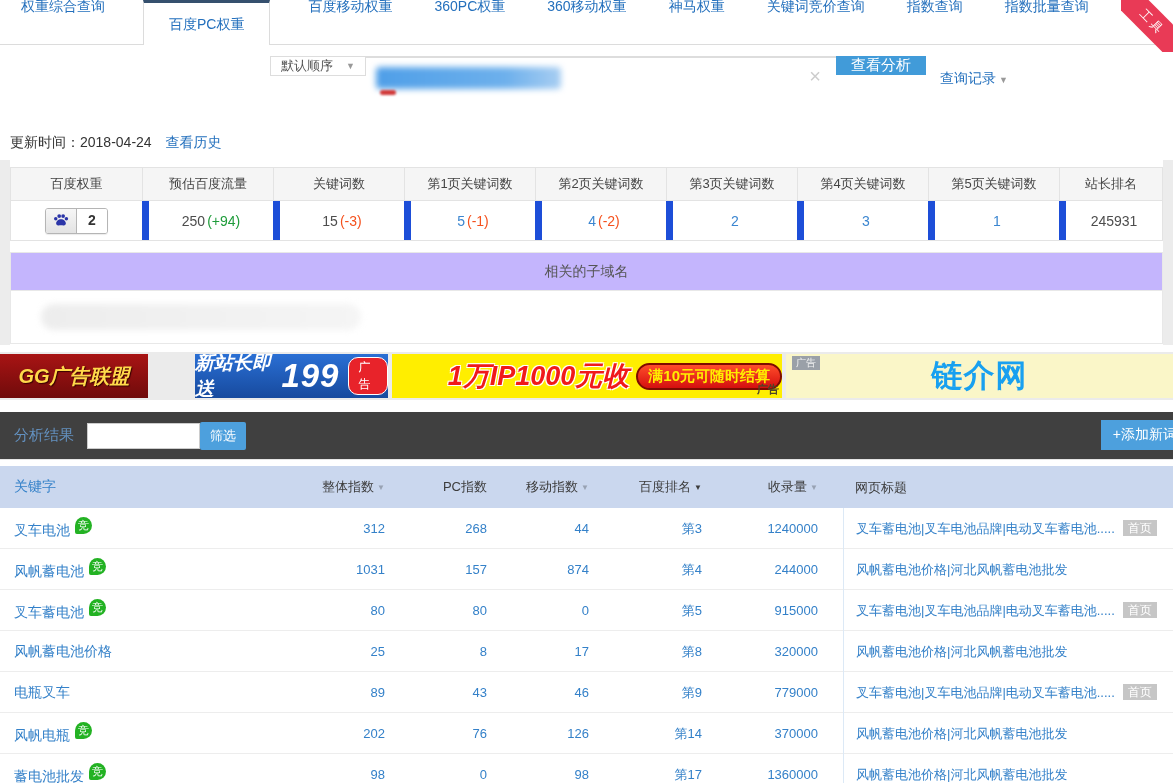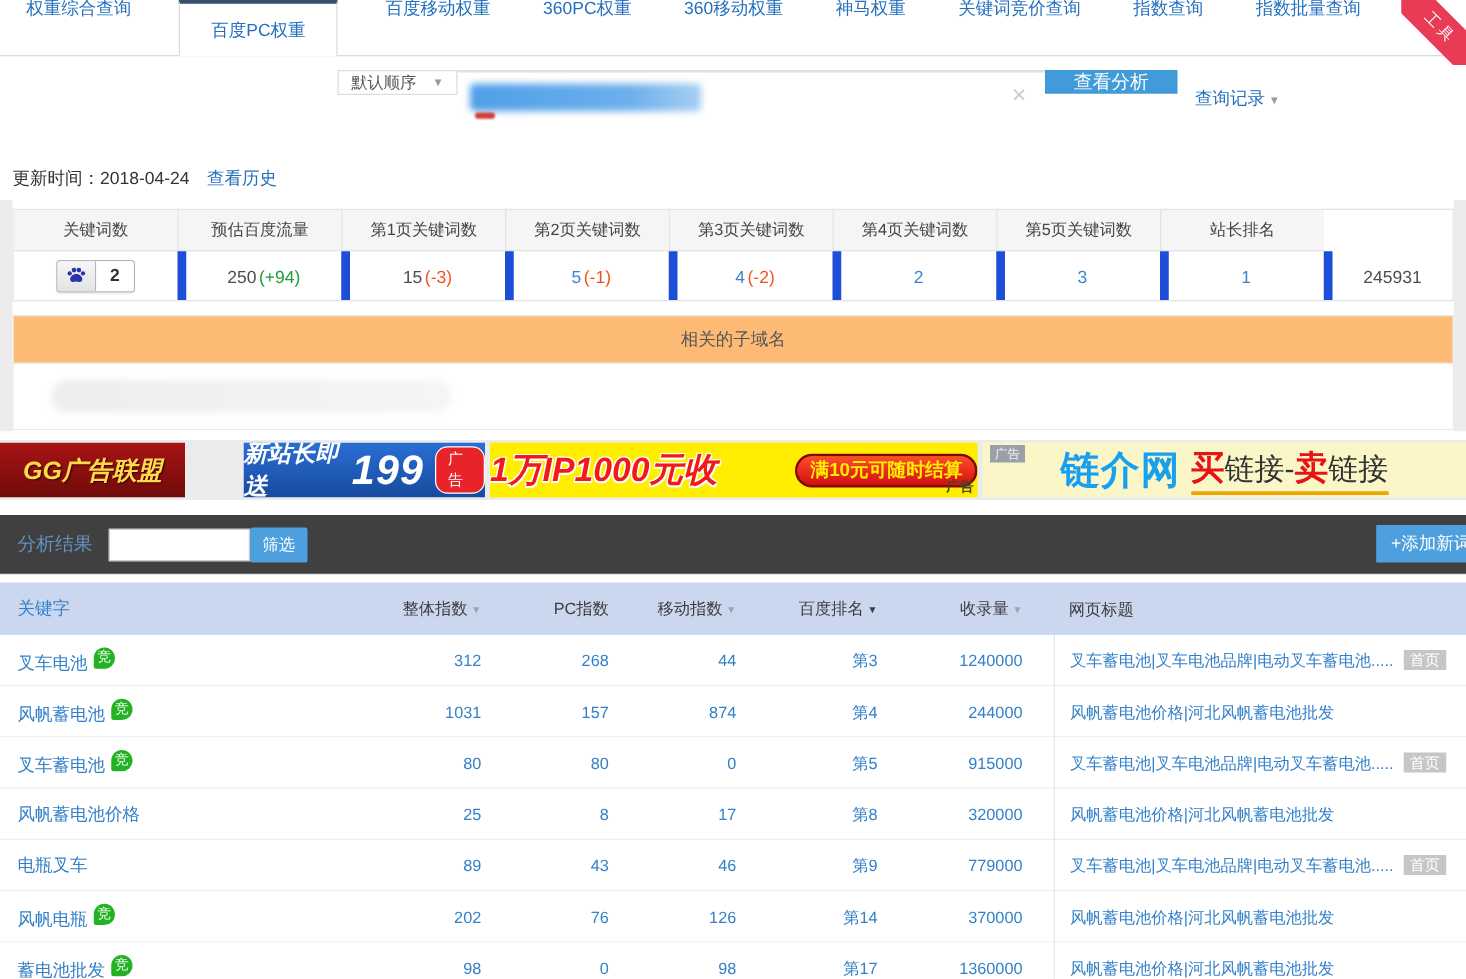--- a/index.html
+++ b/index.html
@@ -42,21 +42,21 @@
     position:absolute; left:10px; top:10px; width:185px; height:22px;
     background:linear-gradient(90deg,#4f9fe8 0%,#6db0ec 70%,#a8cef2 100%);
     border-radius:4px; filter:blur(3px);
   }
   .red-squiggle {
     position:absolute; left:14px; top:33px; width:16px; height:5px;
     background:#d23b3b; border-radius:3px; filter:blur(1px);
   }
   .clear-x { position:absolute; right:14px; top:8px; color:#ccc; font-size:20px; cursor:pointer; }
   .analyze-btn {
-    width:106px; background:#419bd9; color:#fff; border:none; font-size:15px;
+    width:90px; background:#419bd9; color:#fff; border:none; font-size:15px;
     font-family:inherit; cursor:pointer;
   }
   .history-link { margin-left:14px; line-height:44px; color:#2470bd; font-size:14px; cursor:pointer; white-space:nowrap; }
   .history-link .sel-arrow { margin-left:3px; }
   
   .update-row { position:absolute; top:134px; left:10px; font-size:14px; color:#333; }
   .update-row .link { color:#2470bd; margin-left:10px; cursor:pointer; }
   
   .strip { position:absolute; background:#ececec; }
   
@@ -81,42 +81,42 @@
     box-shadow:0 1px 1px rgba(0,0,0,.08); cursor:pointer;
   }
   .weight-badge .paw-cell {
     background:linear-gradient(#f6f6f6,#e3e3e3); padding:3px 6px;
     display:flex; align-items:center; border-right:1px solid #b5b5b5;
   }
   .weight-badge .num-cell { background:#fff; padding:3px 11px; font-weight:bold; font-size:14px; color:#333; }
   
   .subdomain { position:absolute; top:252px; left:10px; width:1153px; border:1px solid #e8e8e8; background:#fff; }
   .sub-head {
-    height:38px; background:#fdba74; display:flex; align-items:center; justify-content:center;
+    height:38px; background:#c4b5fd; display:flex; align-items:center; justify-content:center;
     font-size:14px; color:#555; border-bottom:1px solid #e8e8e8;
   }
   .sub-body { height:52px; position:relative; background:#fff; }
   .blur-domain {
     position:absolute; left:30px; top:13px; width:320px; height:26px;
     border-radius:13px; background:linear-gradient(90deg,#ededed,#f5f5f5); filter:blur(3px);
   }
   
   .ads { position:absolute; top:352px; left:0; width:1173px; height:48px; background:#ebebeb;
          display:flex; gap:4px; align-items:center; }
   .banner { height:44px; cursor:pointer; position:relative; overflow:hidden; }
   .b1 { width:388px; display:flex; }
   .b1-left {
     flex:0 0 148px; background:linear-gradient(#a81414,#700b0b); display:flex; align-items:center; justify-content:center;
   }
   .b1-brand { color:#ffd94a; font-weight:bold; font-style:italic; font-size:20px; text-shadow:1px 1px 1px #3a0000; }
   .b1-right { flex:1; background:linear-gradient(#2a6fd4,#174a9e); display:flex; align-items:center; justify-content:center; gap:9px;margin-left:47px; }
   .b1-text { color:#fff; font-weight:bold; font-style:italic; font-size:19px; }
   .b1-num { color:#fff; font-weight:bold; font-style:italic; font-size:33px; letter-spacing:1px; }
   .b1-tag { border:1px solid #fff; background:#e8232a; color:#fff; font-size:12px; padding:1px 9px; border-radius:10px; }
-  .b2 { width:390px; background:#ffee00; display:flex; align-items:center; justify-content:space-between; gap:7px; }
+  .b2 { width:390px; background:#ffee00; display:flex; align-items:center; justify-content:flex-end; gap:7px; }
   .b2-text {
     color:#f01a1a; font-weight:bold; font-size:27px; font-style:italic; white-space:nowrap;
     text-shadow:-1px -1px 0 #fff, 1px -1px 0 #fff, -1px 1px 0 #fff, 1px 1px 0 #fff;
   }
   .b2-pill {
     background:linear-gradient(#ff4d2a,#d40f0f); color:#ffee00; border:2px solid #7e0b00;
     border-radius:15px; font-weight:bold; font-size:15px; padding:2px 10px; white-space:nowrap;
   }
   .b2-tag { position:absolute; right:3px; bottom:1px; font-size:11px; color:#4d4427; font-weight:bold; }
   .b3 { width:387px; background:#faf6c8; display:flex; align-items:center; justify-content:center; gap:8px; }
@@ -210,22 +210,23 @@
   <div class="update-row">
     <span>更新时间：</span><span>2018-04-24</span>
     <span class="link">查看历史</span>
   </div>
 
   <div class="strip" style="left:0;top:160px;width:10px;height:185px;"></div>
   <div class="strip" style="right:0;top:160px;width:10px;height:185px;"></div>
 
   <div class="stats">
     <div class="stats-head">
+      <div>百度权重</div>
+      <div>预估百度流量</div>
       <div>关键词数</div>
-      <div>预估百度流量</div>
       <div>第1页关键词数</div>
       <div>第2页关键词数</div>
       <div>第3页关键词数</div>
       <div>第4页关键词数</div>
       <div>第5页关键词数</div>
       <div>站长排名</div>
     </div>
     <div class="stats-vals">
       <div>
         <span class="weight-badge">
@@ -293,21 +294,20 @@
       </div>
     </div>
     <div class="banner b2">
       <span class="b2-text">1万IP1000元收</span>
       <span class="b2-pill">满10元可随时结算</span>
       <span class="b2-tag">广告</span>
     </div>
     <div class="banner b3">
       <span class="b3-tag">广告</span>
       <span class="b3-brand">链介网</span>
-      <span class="b3-phrase"><span class="b3-red">买</span><span class="b3-dark">链接</span><span class="b3-dark">-</span><span class="b3-red">卖</span><span class="b3-dark">链接</span></span>
     </div>
   </div>
 
   <div class="filter-row">
     <span class="filter-label">分析结果</span>
     <input class="filter-input" style="">
     <button class="filter-btn">筛选</button>
     <button class="add-btn">+添加新词</button>
   </div>
 

